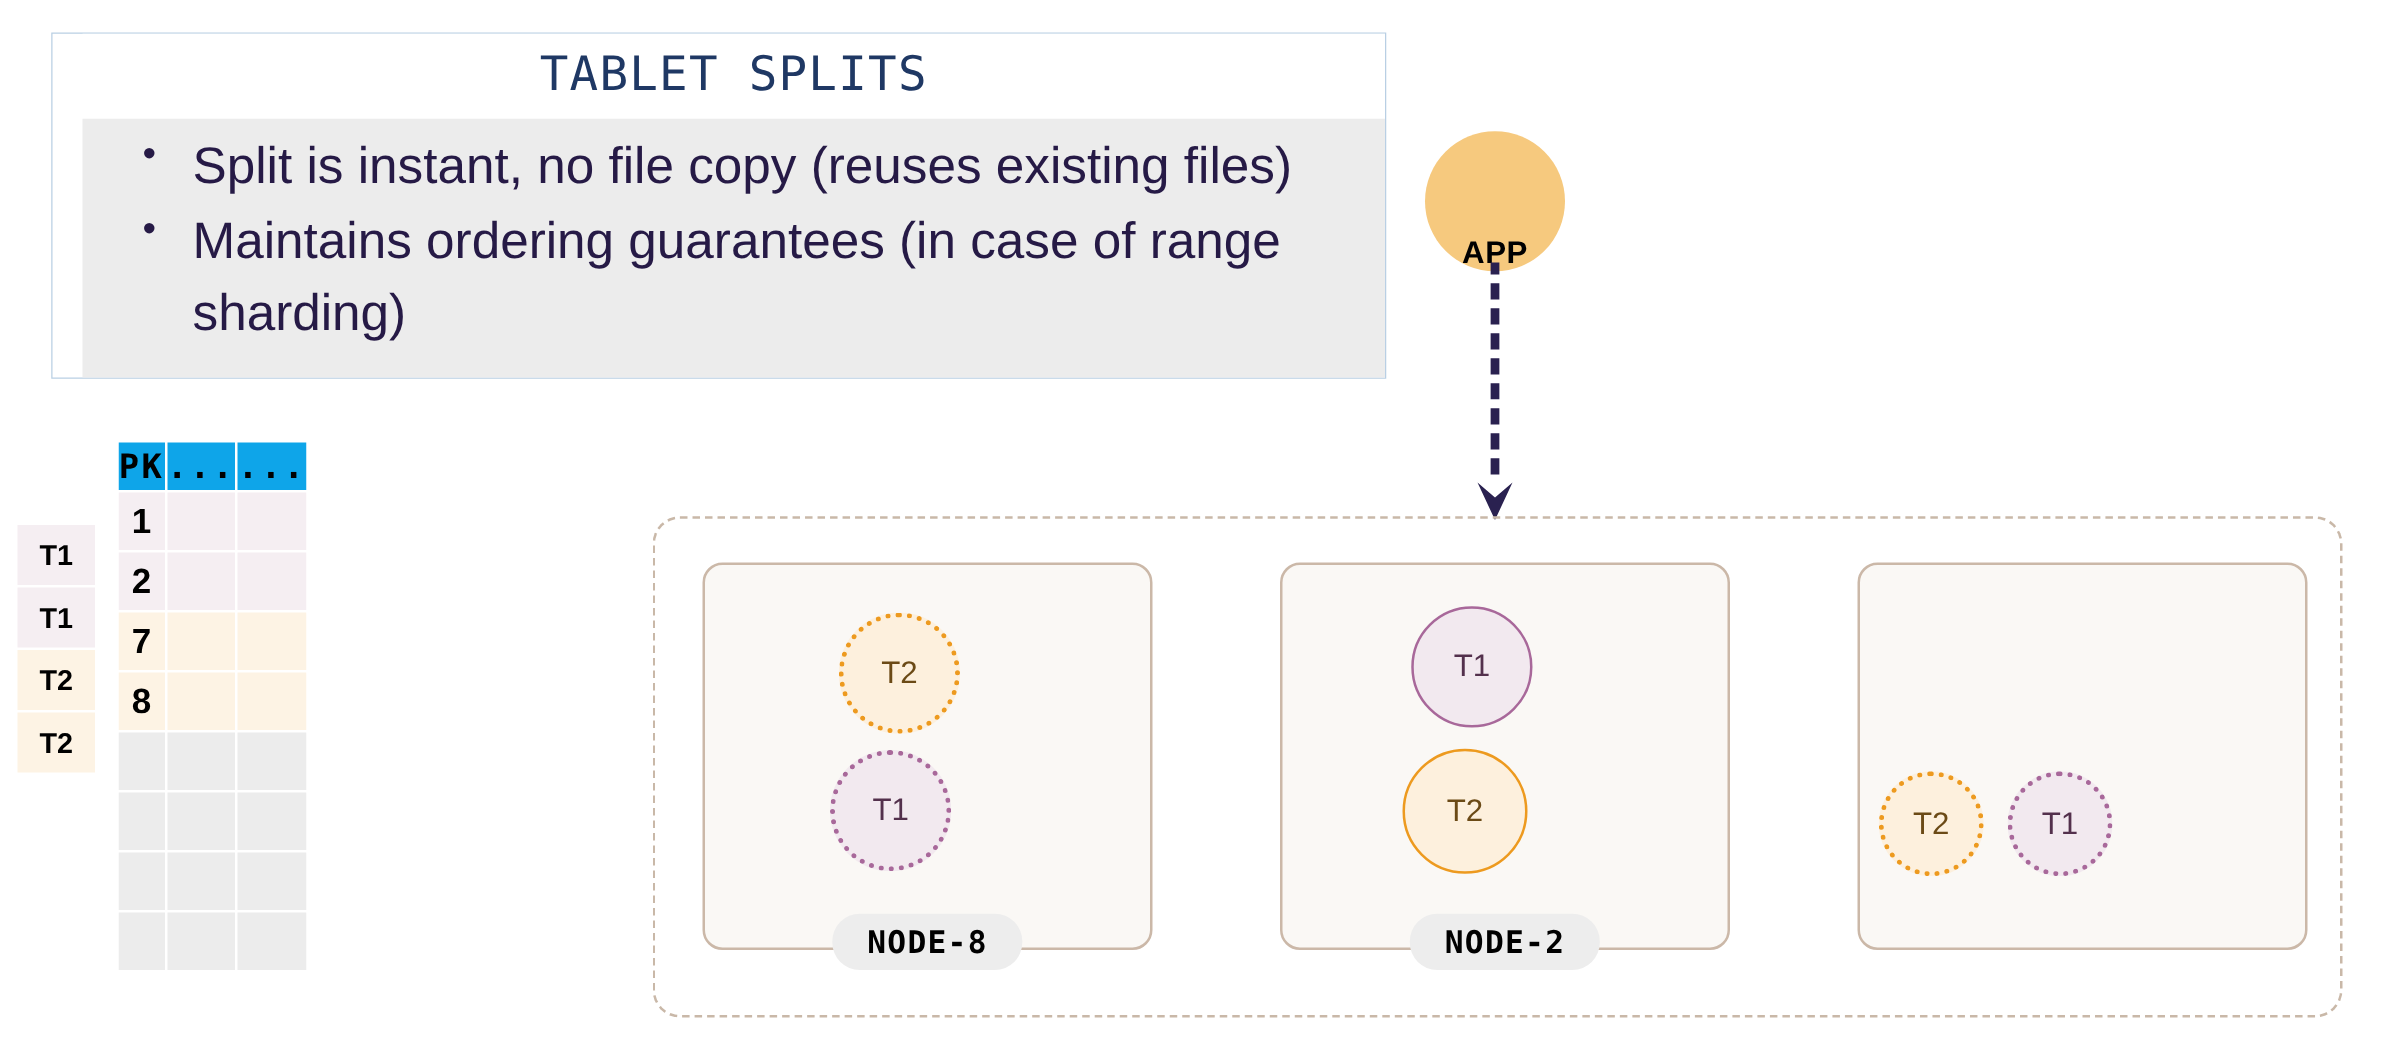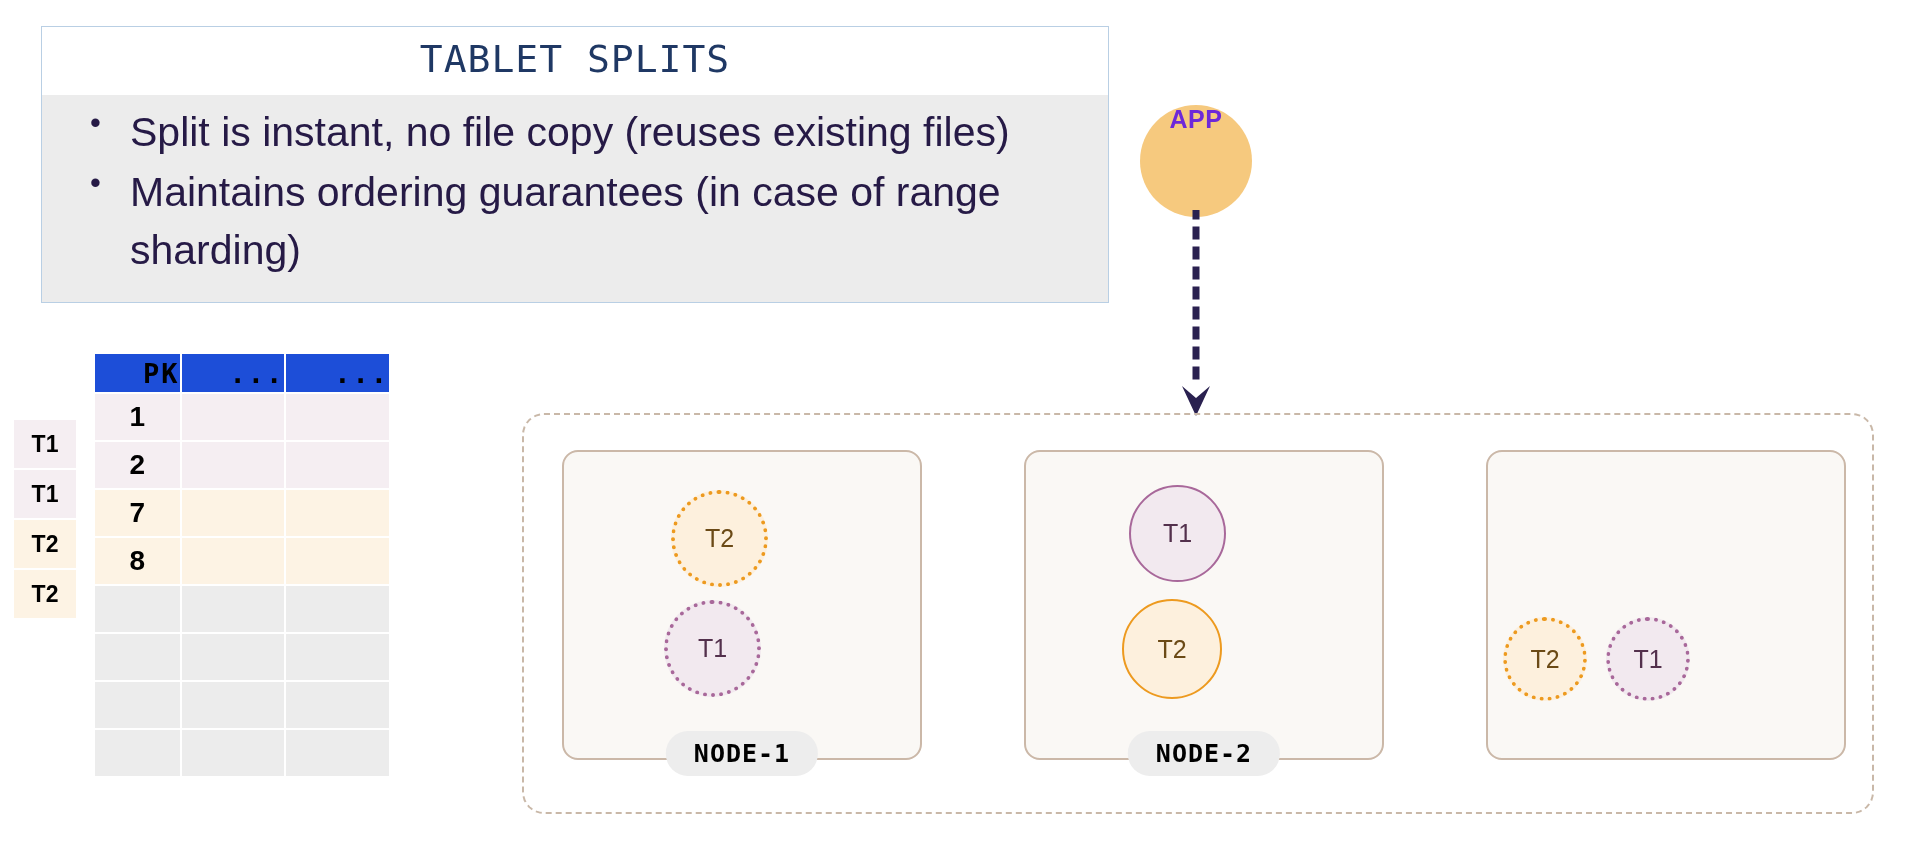--- a/index.html
+++ b/index.html
@@ -18,20 +18,21 @@
 
   
   #callout {
     position: absolute;
     left: 41px;
     top: 26px;
     width: 1068px;
     border: 1px solid #b9cfe4;
     box-sizing: border-box;
     background: #ffffff;
+    padding-left: 24px;
   }
   #callout-title {
     text-align: center;
     color: #1f3864;
     font-family: "DejaVu Sans Mono", "Liberation Mono", monospace;
     font-size: 38px;
     letter-spacing: 1px;
     padding: 10px 0 14px 0;
     background: #ffffff;
     white-space: pre;
@@ -97,53 +98,52 @@
   #grid th, #grid td {
     width: 96px;
     height: 46px;
     padding: 0;
     margin: 0;
     text-align: center;
     vertical-align: middle;
     box-sizing: border-box;
   }
   #grid th {
-    background: #1d4ed8;
+    background: #0ea5e9;
     color: #000000;
     font-size: 27px;
     font-weight: bold;
     height: 38px;
     letter-spacing: 2px;
     font-family: "DejaVu Sans Mono", "Liberation Mono", monospace;
-    padding-left: 48px;
   }
   #grid td {
     font-size: 28px;
     font-weight: bold;
     color: #000000;
   }
   #grid td.t1 { background: #f5eef2; }
   #grid td.t2 { background: #fdf3e4; }
   #grid td.empty { background: #ececec; }
 
   
   #app-circle {
     position: absolute;
     left: 1140px;
     top: 105px;
     width: 112px;
     height: 112px;
     border-radius: 50%;
     background: #f6c97e;
     display: flex;
-    align-items: flex-start;
+    align-items: flex-end;
     justify-content: center;
     font-size: 25px;
     font-weight: bold;
-    color: #6d28d9;
+    color: #000000;
     letter-spacing: 0.5px;
   }
   #arrow-svg {
     position: absolute;
     left: 1166px;
     top: 210px;
     width: 60px;
     height: 210px;
   }
 
@@ -296,21 +296,21 @@
 
 <div id="cluster">
 
   <div class="node-box" id="node-1">
     <div class="tablet t2 dotted" style="left:107px; top:38px; width:97px; height:97px;">
       <span>T2</span>
     </div>
     <div class="tablet t1 dotted" style="left:100px; top:148px; width:97px; height:97px;">
       <span>T1</span>
     </div>
-    <div class="node-label">NODE-1</div>
+    <div class="node-label">NODE-8</div>
   </div>
 
   <div class="node-box" id="node-2">
     <div class="tablet t1 solid" style="left:103px; top:33px; width:97px; height:97px;">
       <span>T1</span>
     </div>
     <div class="tablet t2 solid" style="left:96px; top:147px; width:100px; height:100px;">
       <span>T2</span>
     </div>
     <div class="node-label">NODE-2</div>

